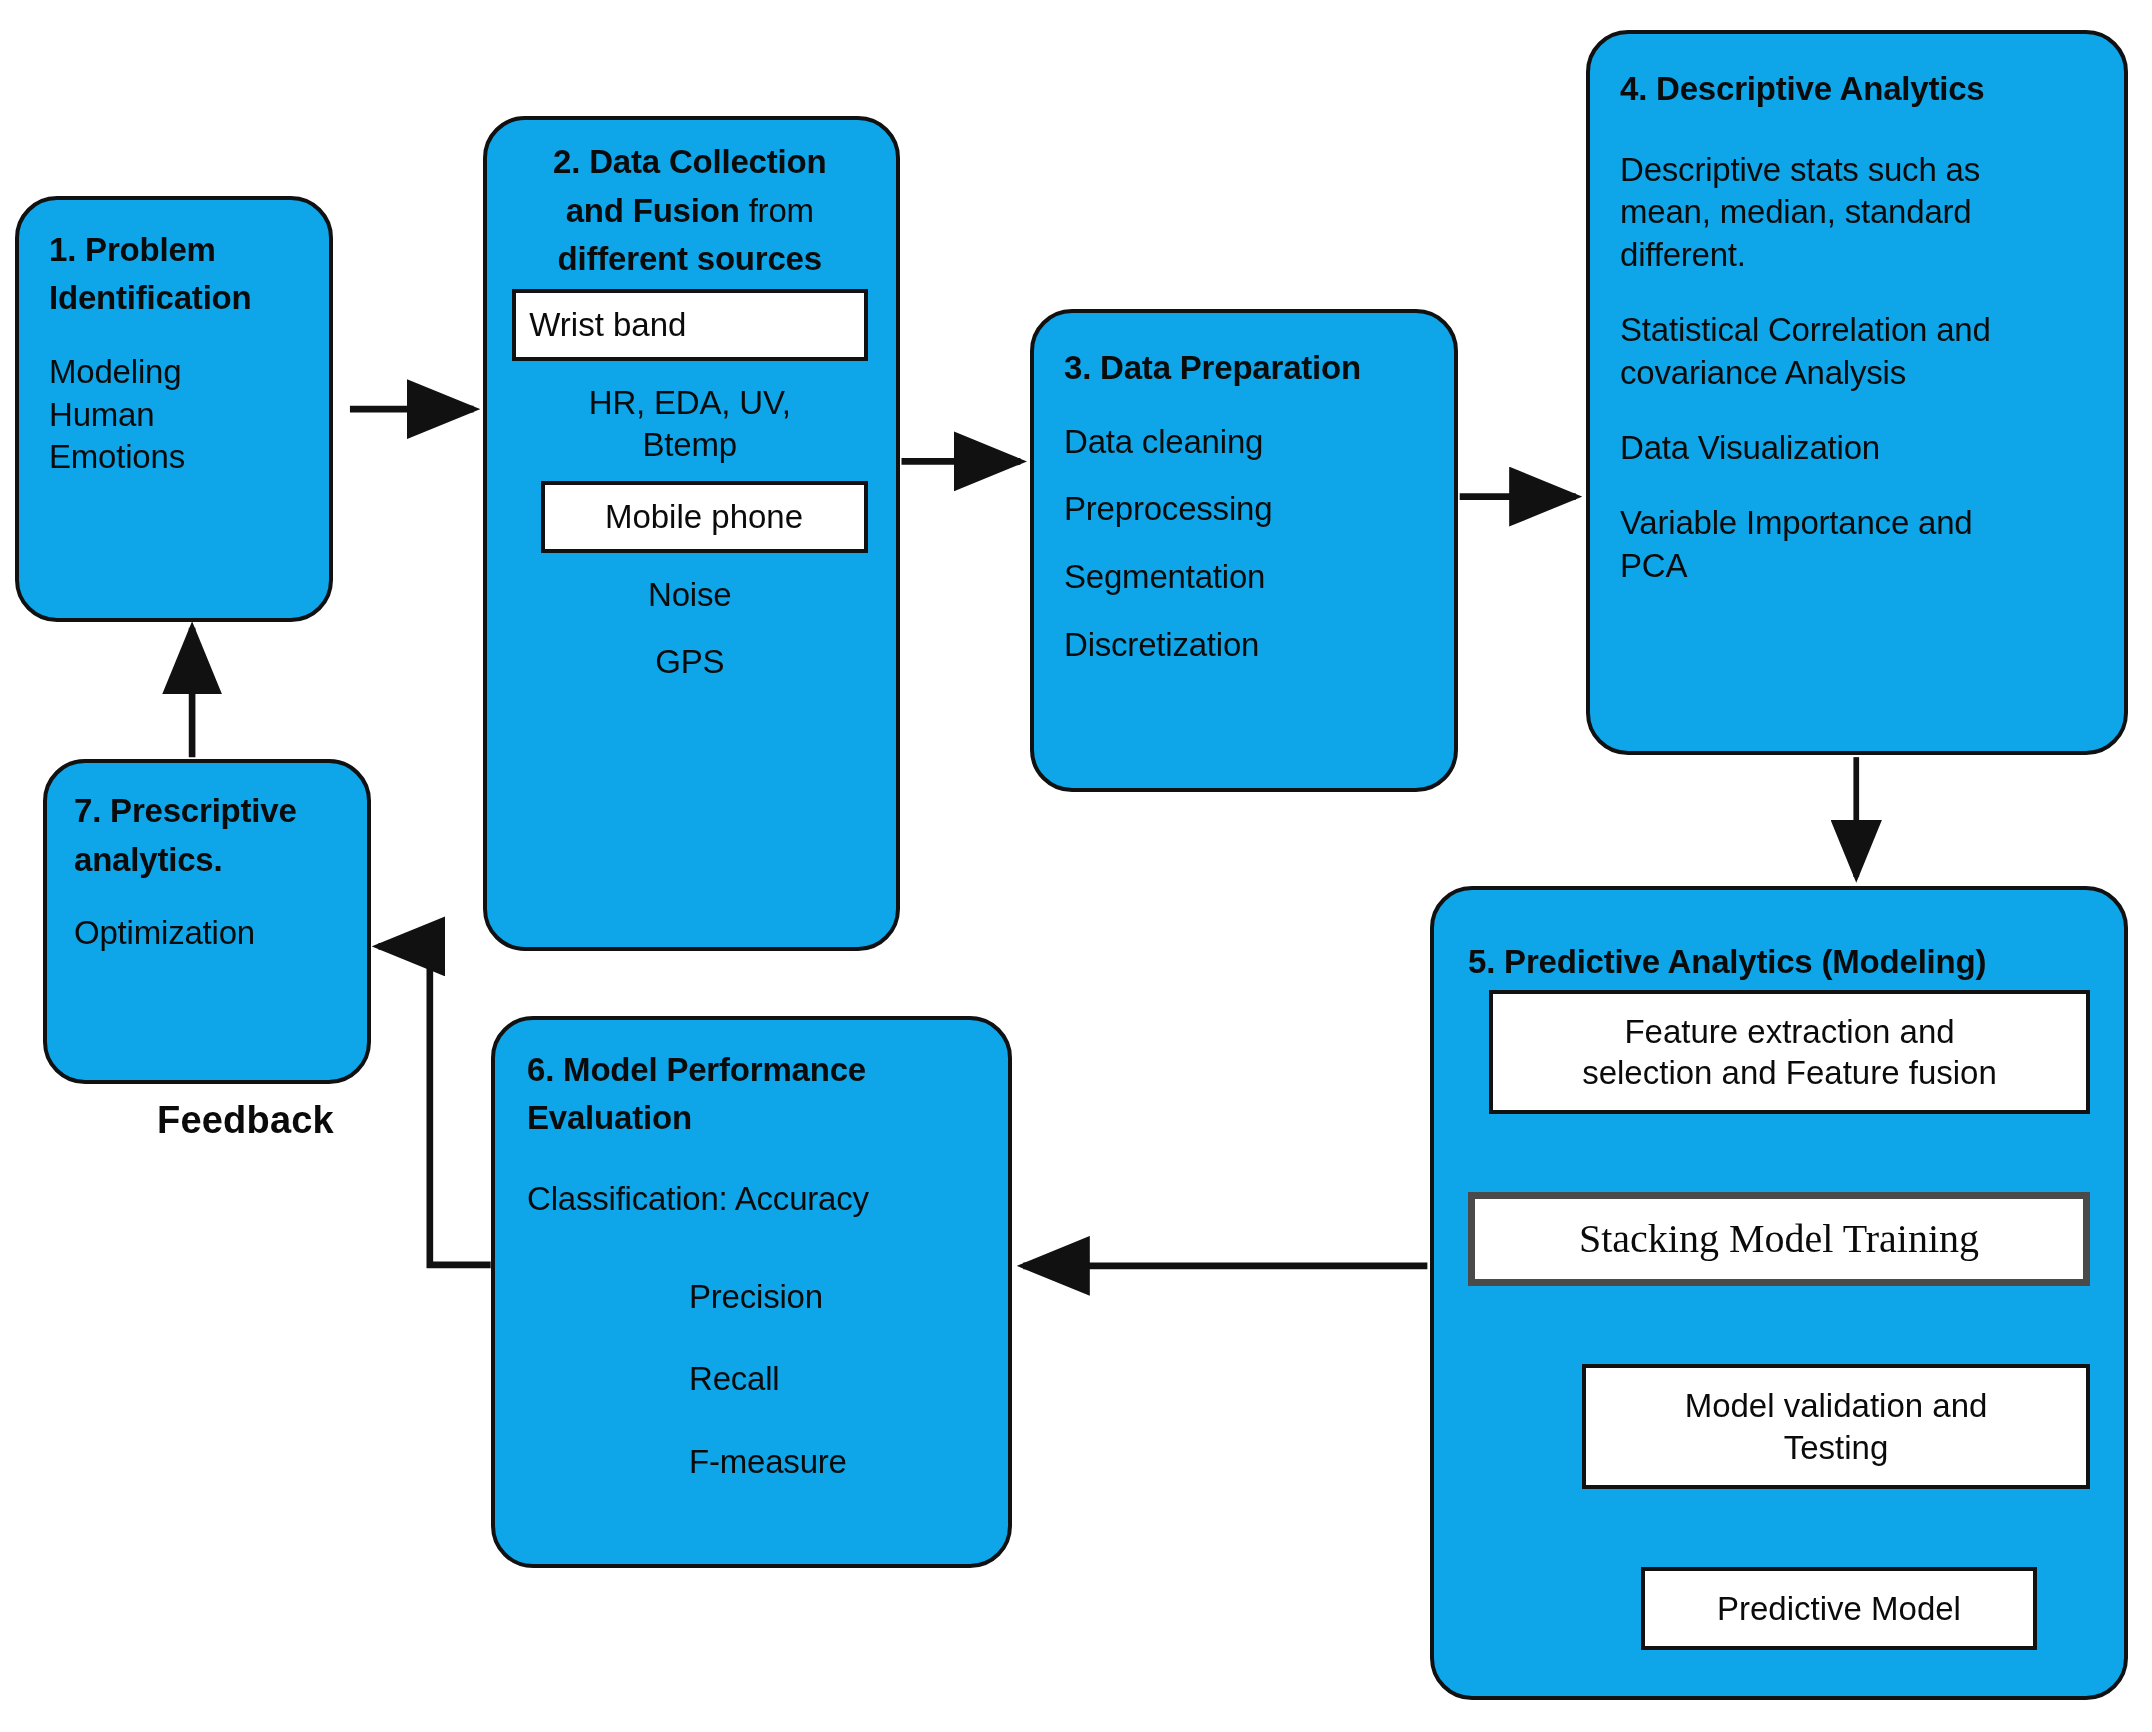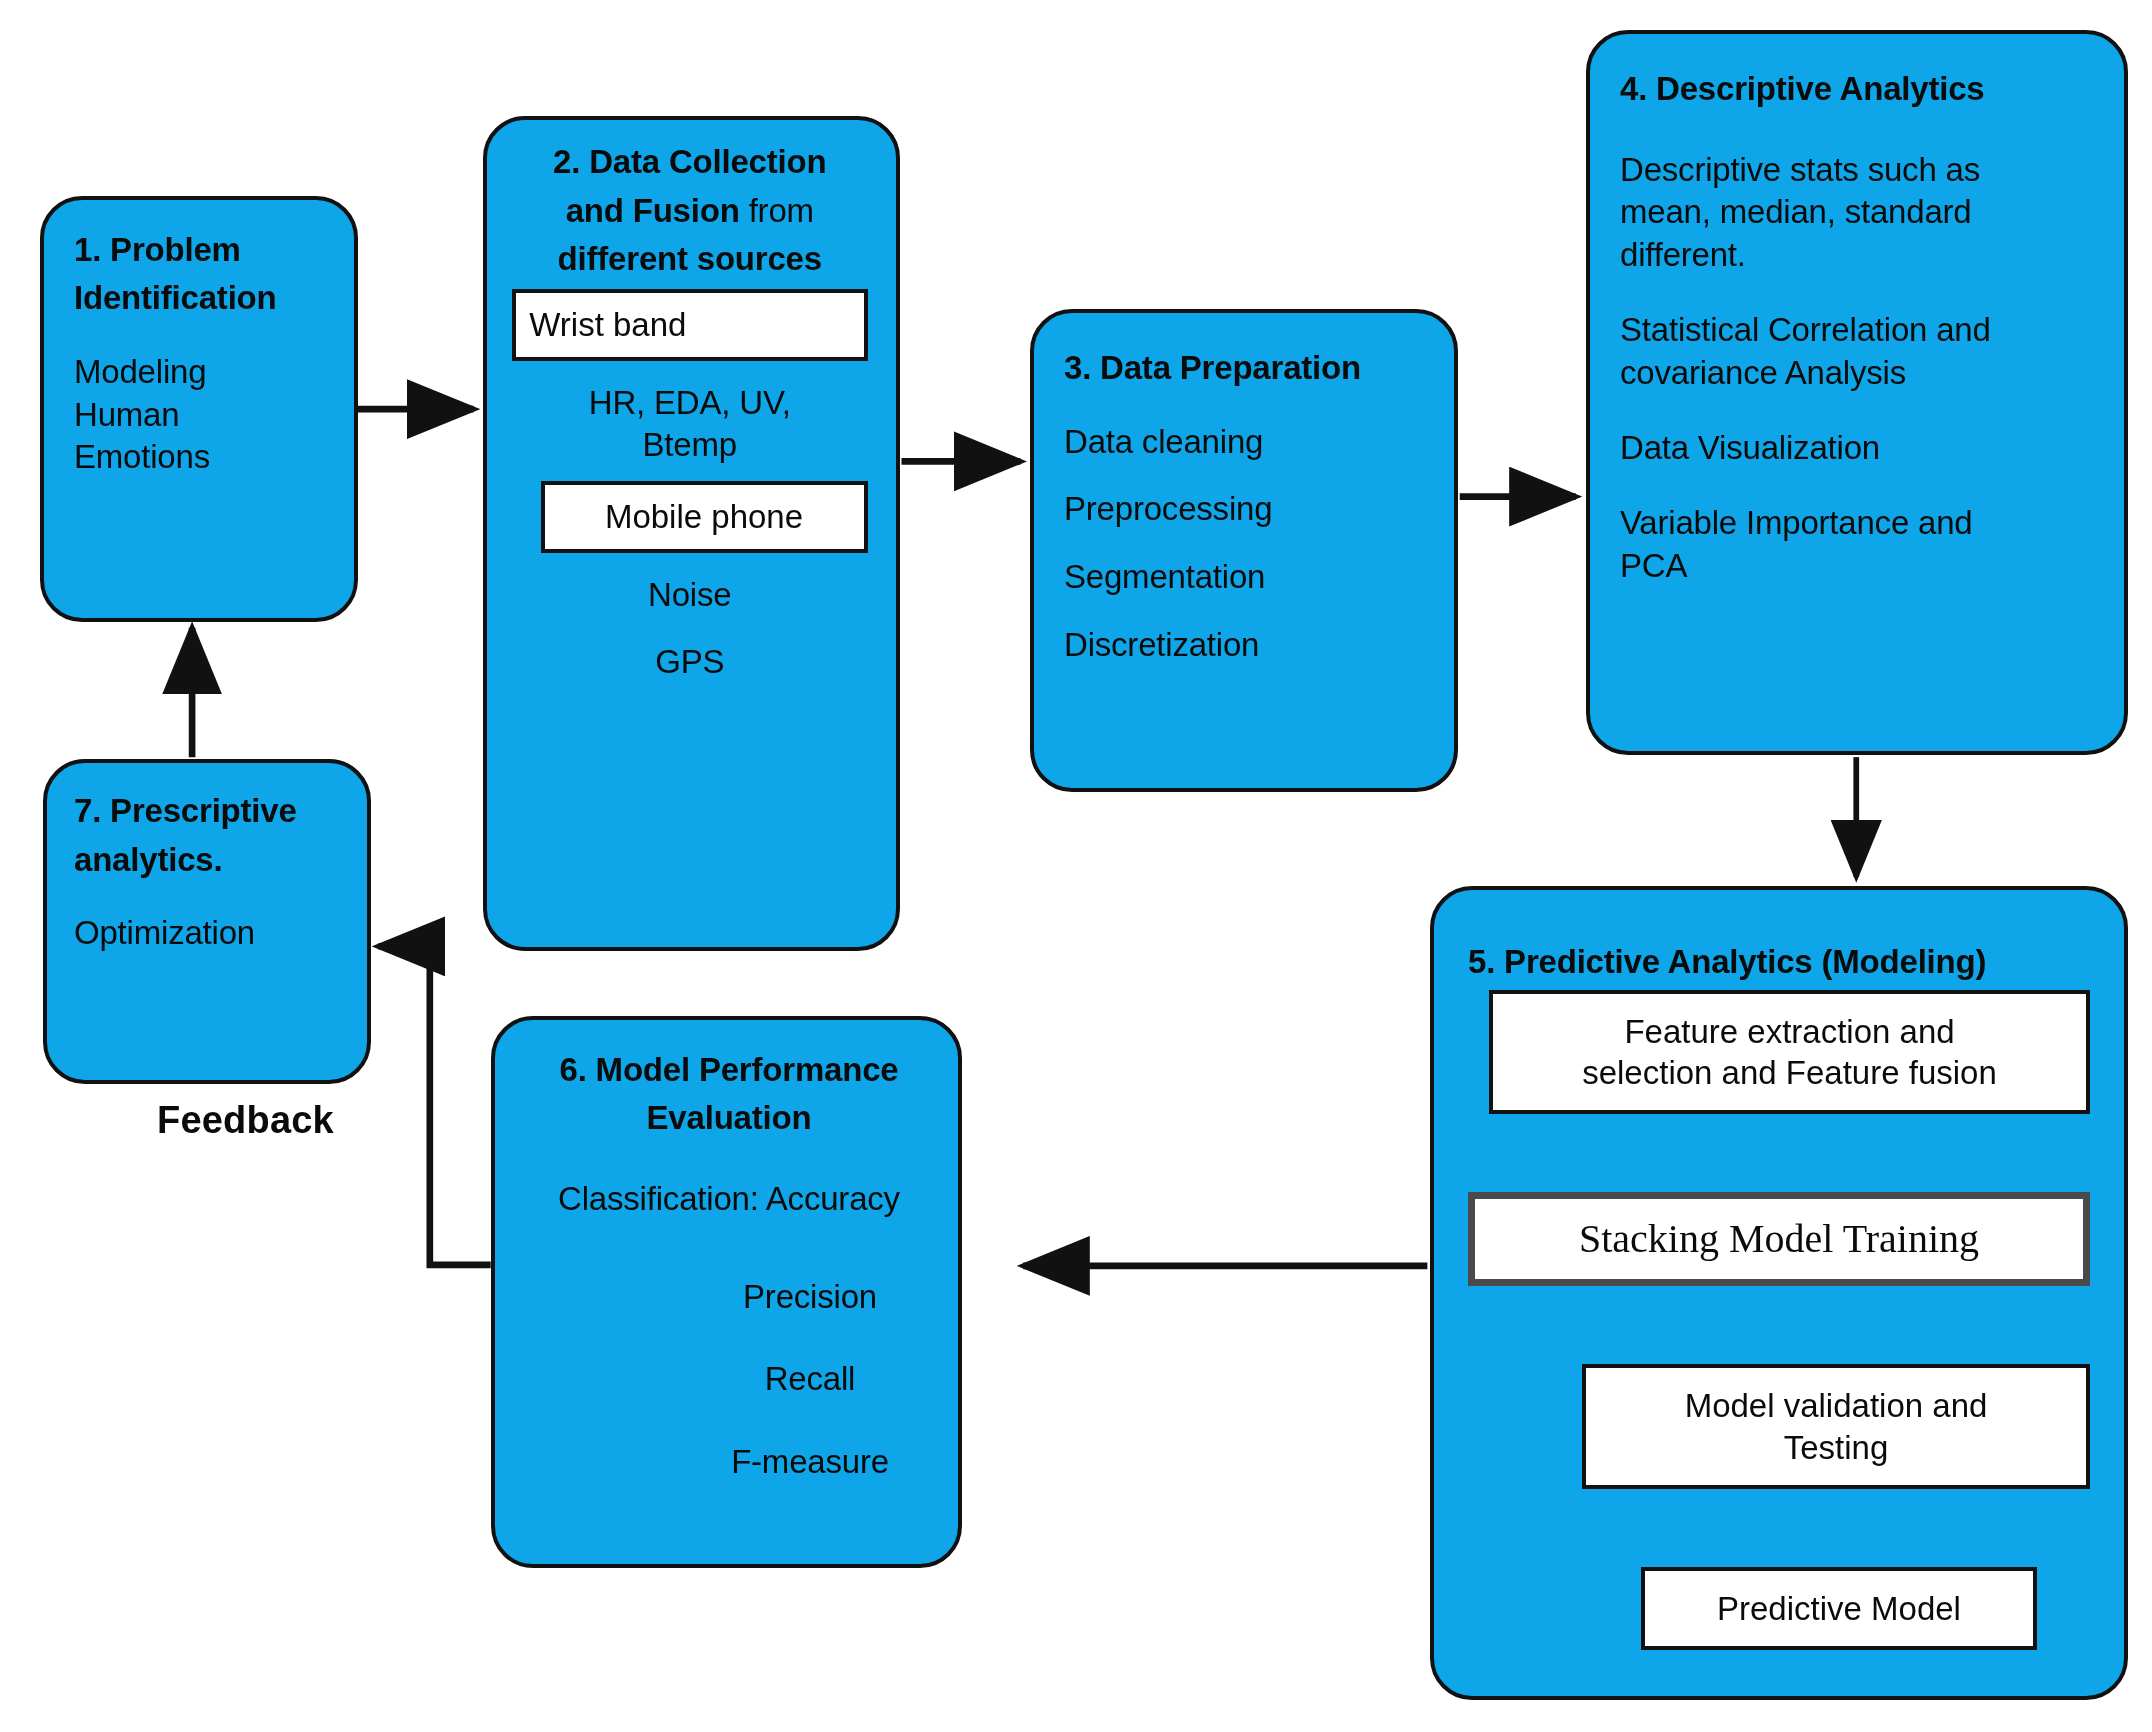--- a/index.html
+++ b/index.html
@@ -72,26 +72,26 @@
   .indent-1{padding-left:162px;}
   .feedback-label{
     position:absolute;
     font-weight:bold;
     font-size:38px;
     letter-spacing:0.2px;
     z-index:4;
   }
 
   
-  #n1{ left:40px;  top:196px;  width:318px; height:426px; }
+  #n1{ left:15px;  top:196px;  width:318px; height:426px; }
   #n2{ left:483px; top:116px;  width:417px; height:835px; }
   #n3{ left:1030px;top:309px;  width:428px; height:483px; }
   #n4{ left:1586px;top:30px;   width:542px; height:725px; }
   #n5{ left:1430px;top:886px;  width:698px; height:814px; }
-  #n6{ left:491px; top:1016px; width:471px; height:552px;text-align:center; }
+  #n6{ left:491px; top:1016px; width:521px; height:552px; }
   #n7{ left:43px;  top:759px;  width:328px; height:325px; }
 
   #n1 .pad{padding-top:28.5px;}
   #n2 .pad{padding:21px 28.5px 0 25px;border-radius:24px;}
   #n3 .pad{padding-top:34px;}
   #n4 .pad{padding:34px 27px 0 30px;}
   #n5 .pad{padding:19px 34px 0 34px;}
   #n6 .pad{padding:28.5px 27px 0 32px;}
   #n7 .pad{padding:27px 23px 0 27px;}
 

